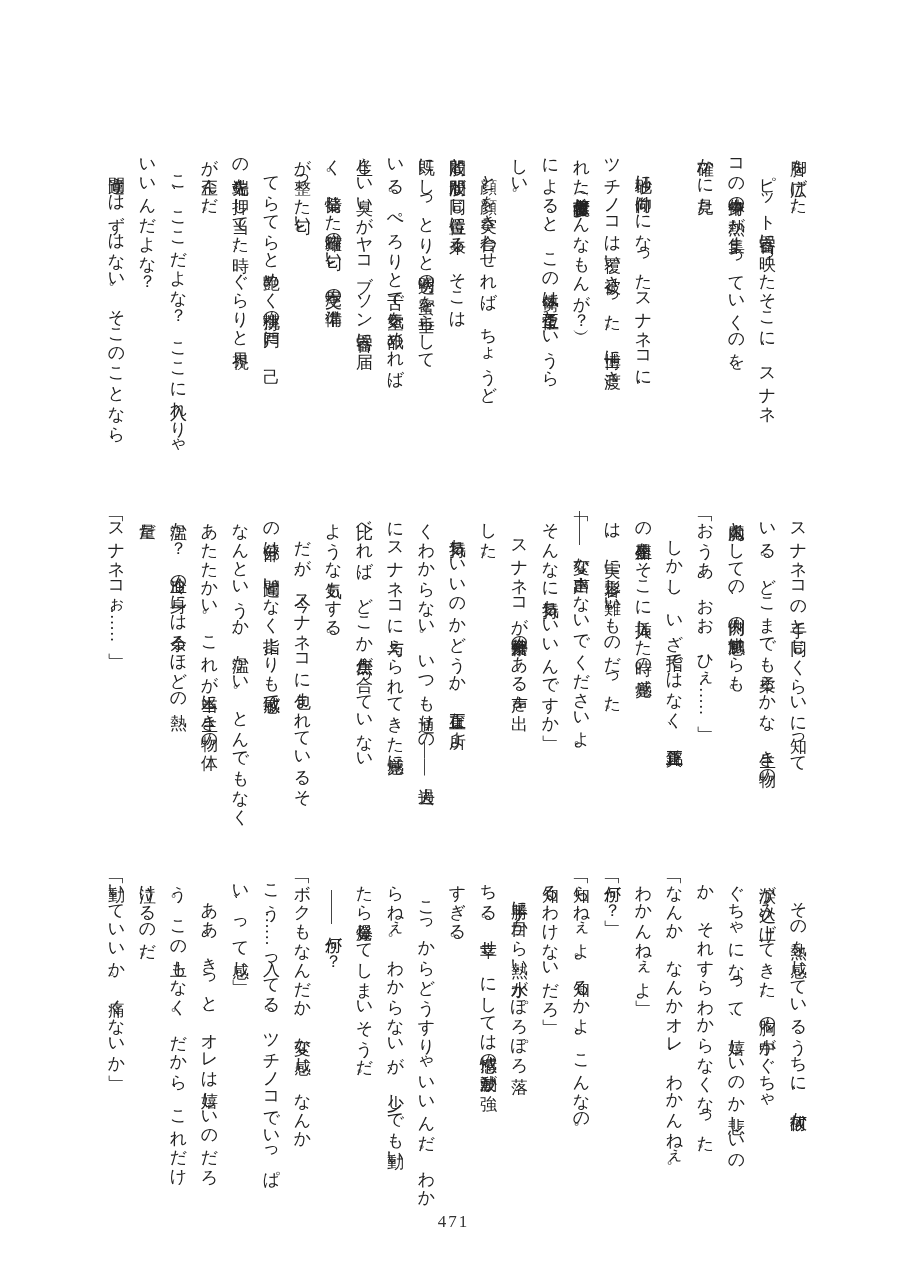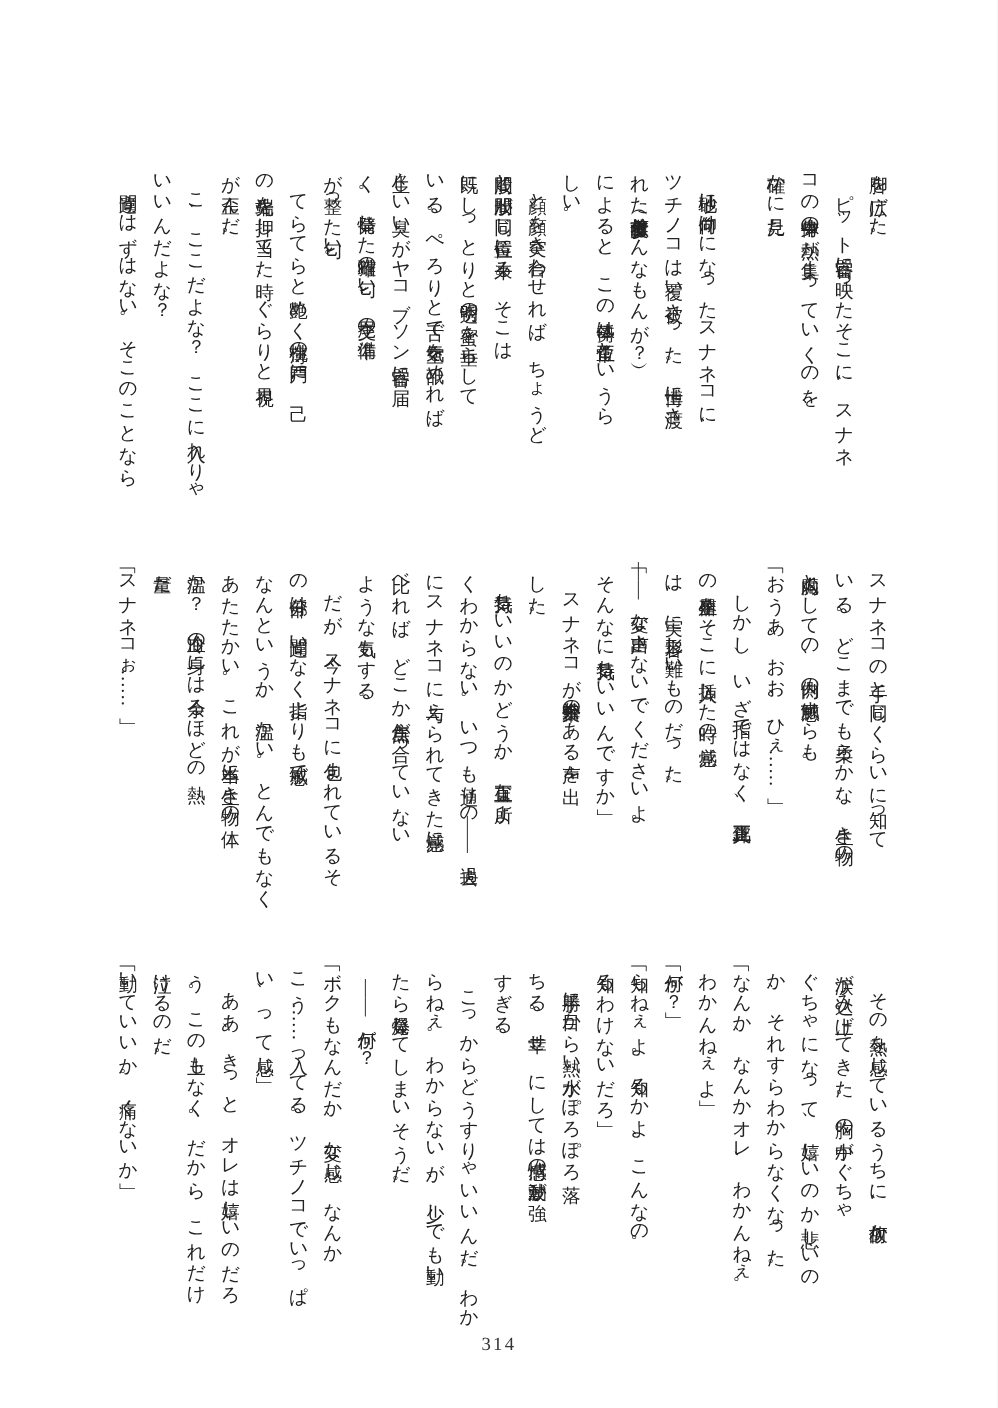--- a/index.html
+++ b/index.html
@@ -122,15 +122,15 @@
       <p>　――何が？</p>
       <p>「ボクもなんだか、変な感じ。なんか</p>
       <p>こう……入ってる。ツチノコでいっぱ</p>
       <p>い、って感じ」</p>
       <p>　ああ、きっと、オレは嬉しいのだろ</p>
       <p>う。この上もなく。だから、これだけ</p>
       <p>泣けるのだ。</p>
       <p>「動いていいか。痛くないか」</p>
     </section>
 
-  <footer class="folio">314</footer>
+  <footer class="folio">471</footer>
 
 </div>
 
 </body></html>

